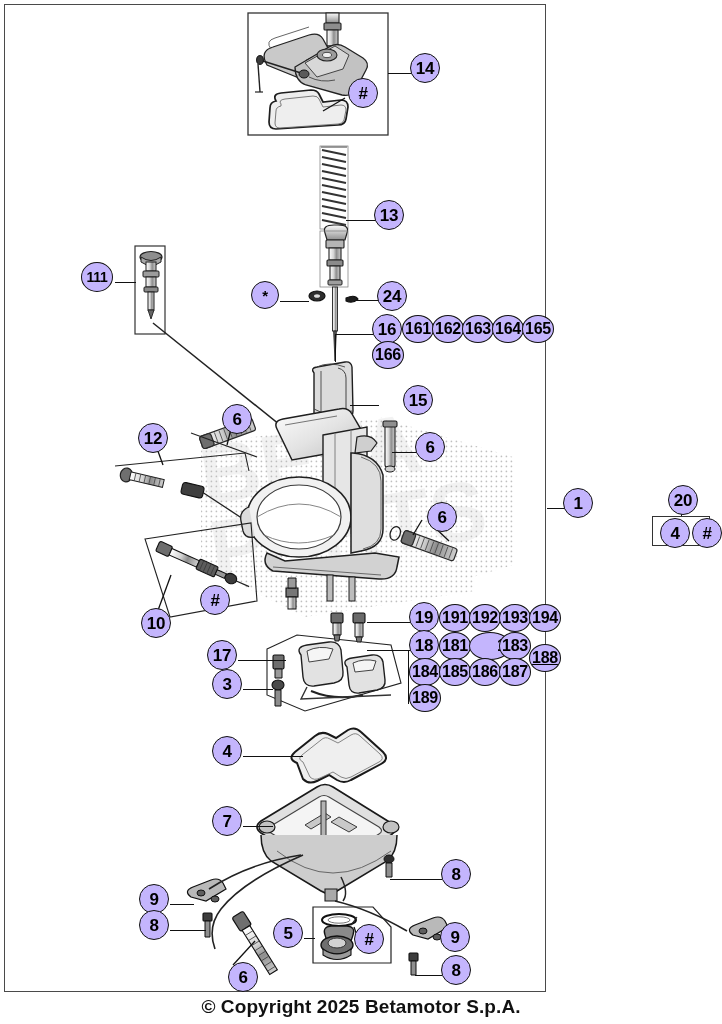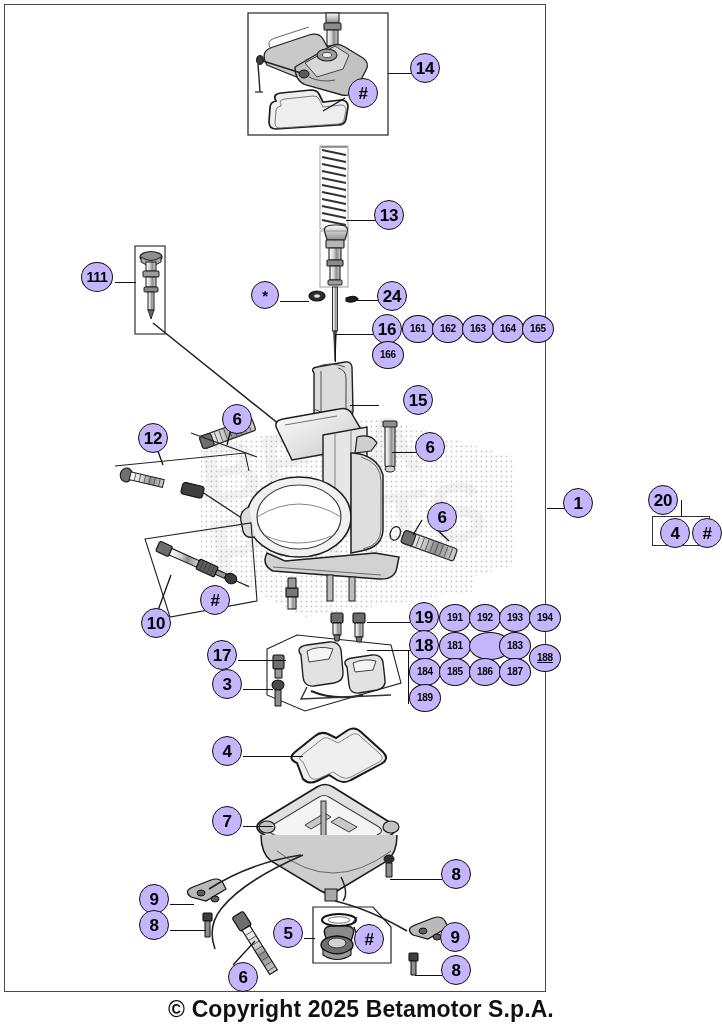--- a/index.html
+++ b/index.html
@@ -12,37 +12,37 @@
 
   #art-layer{position:absolute;inset:0;}
   #art-layer svg{position:absolute;left:0;top:0;}
 
   
   .callout{position:absolute;border:1.6px solid #111;border-radius:50%;
       background:#c4b5fd;display:flex;align-items:center;justify-content:center;
       font-weight:bold;color:#000;box-sizing:border-box;z-index:30;
       line-height:1;letter-spacing:-.3px;}
   .c-main{width:30px;height:30px;font-size:17px;}
-  .c-wide{width:32px;height:28px;font-size:10px;border-radius:50%;}
+  .c-wide{width:32px;height:28px;font-size:16px;border-radius:50%;}
   .c-hash{width:30px;height:30px;font-size:17px;}
   .c-star{width:28px;height:28px;font-size:15px;}
   .c-111{width:32px;height:30px;font-size:14px;}
 
   
   .lead{position:absolute;background:#111;z-index:20;}
   .lead-h{height:1.3px;}
   .lead-v{width:1.3px;}
 
   
   #group-20-box{position:absolute;border:1.3px solid #333;background:#fff;
       box-sizing:border-box;z-index:25;}
 
   
   #copyright{position:absolute;left:0;top:996px;width:722px;text-align:center;
-      font-size:23px;font-weight:bold;color:#111;letter-spacing:.1px;}
+      font-size:19px;font-weight:bold;color:#111;letter-spacing:.1px;}
 
   .wm{fill:#e9e9e9;font-size:84px;font-weight:bold;font-family:"Liberation Sans",sans-serif;}
 </style>
 </head>
 <body>
 
 <div id="diagram-frame">
 
   <div id="art-layer">
   <svg width="542" height="988" viewBox="0 0 542 988" xmlns="http://www.w3.org/2000/svg">
@@ -425,21 +425,21 @@
     <div class="callout c-wide" style="left: 462px; top: 315px;">163</div>
     <div class="callout c-wide" style="left: 492px; top: 315px;">164</div>
     <div class="callout c-wide" style="left: 522px; top: 315px;">165</div>
     <div class="callout c-wide" style="left: 372px; top: 341px;">166</div>
     <div class="callout c-main" style="left: 375px; top: 385px; margin-left: 28px;">15</div>
     <div class="callout c-main" style="left: 222px; top: 404px;">6</div>
     <div class="callout c-main" style="left: 415px; top: 432px;">6</div>
     <div class="callout c-main" style="left: 138px; top: 423px;">12</div>
     <div class="callout c-main" style="left: 427px; top: 502px;">6</div>
     <div class="callout c-main" style="left: 563px; top: 488px;">1</div>
-    <div class="callout c-main" style="left: 648px; top: 485px;">20</div>
+    <div class="callout c-main" style="left: 668px; top: 485px;">20</div>
     <div class="callout c-main" style="left: 660px; top: 518px;">4</div>
     <div class="callout c-hash" style="left: 692px; top: 518px;">#</div>
     <div class="callout c-hash" style="left: 200px; top: 585px;">#</div>
     <div class="callout c-main" style="left: 141px; top: 608px;">10</div>
     <div class="callout c-main" style="left: 409px; top: 602px;">19</div>
     <div class="callout c-wide" style="left: 439px; top: 604px;">191</div>
     <div class="callout c-wide" style="left: 469px; top: 604px;">192</div>
     <div class="callout c-wide" style="left: 499px; top: 604px;">193</div>
     <div class="callout c-wide" style="left: 529px; top: 604px;">194</div>
     <div class="callout c-main" style="left: 207px; top: 640px;">17</div>

